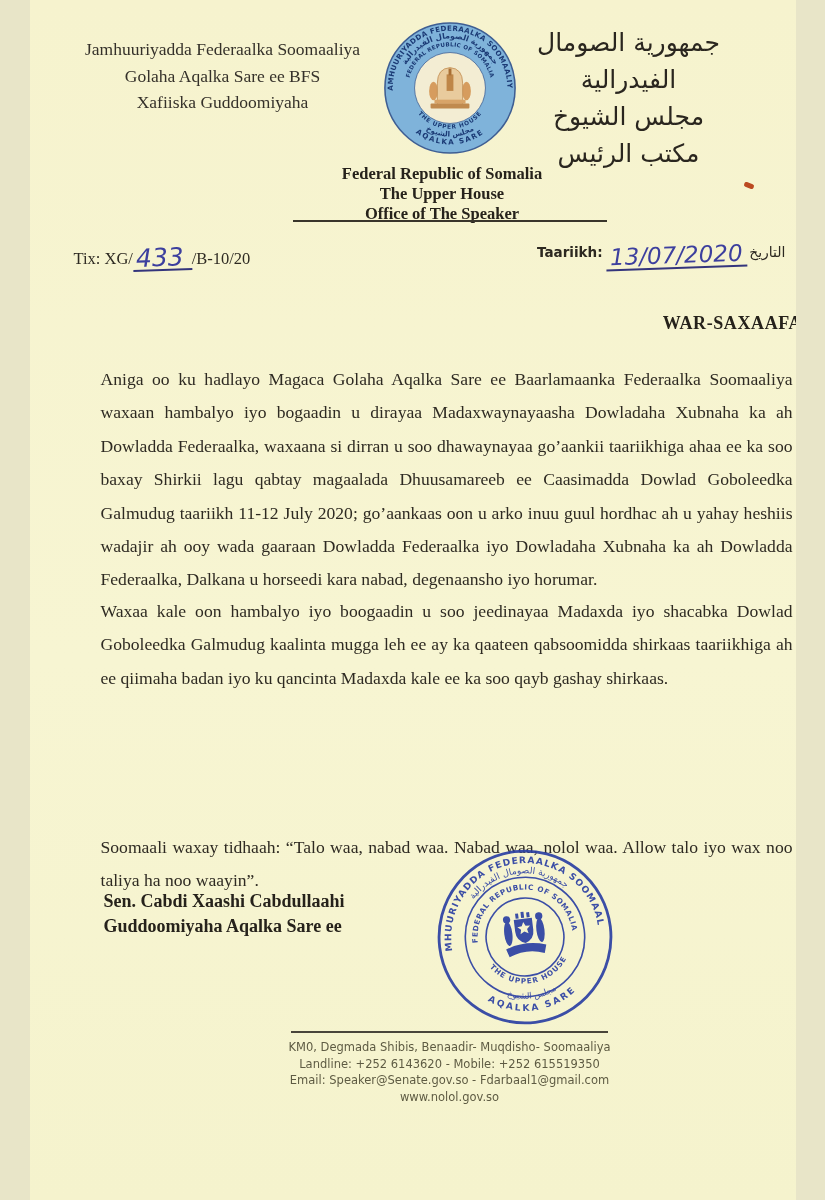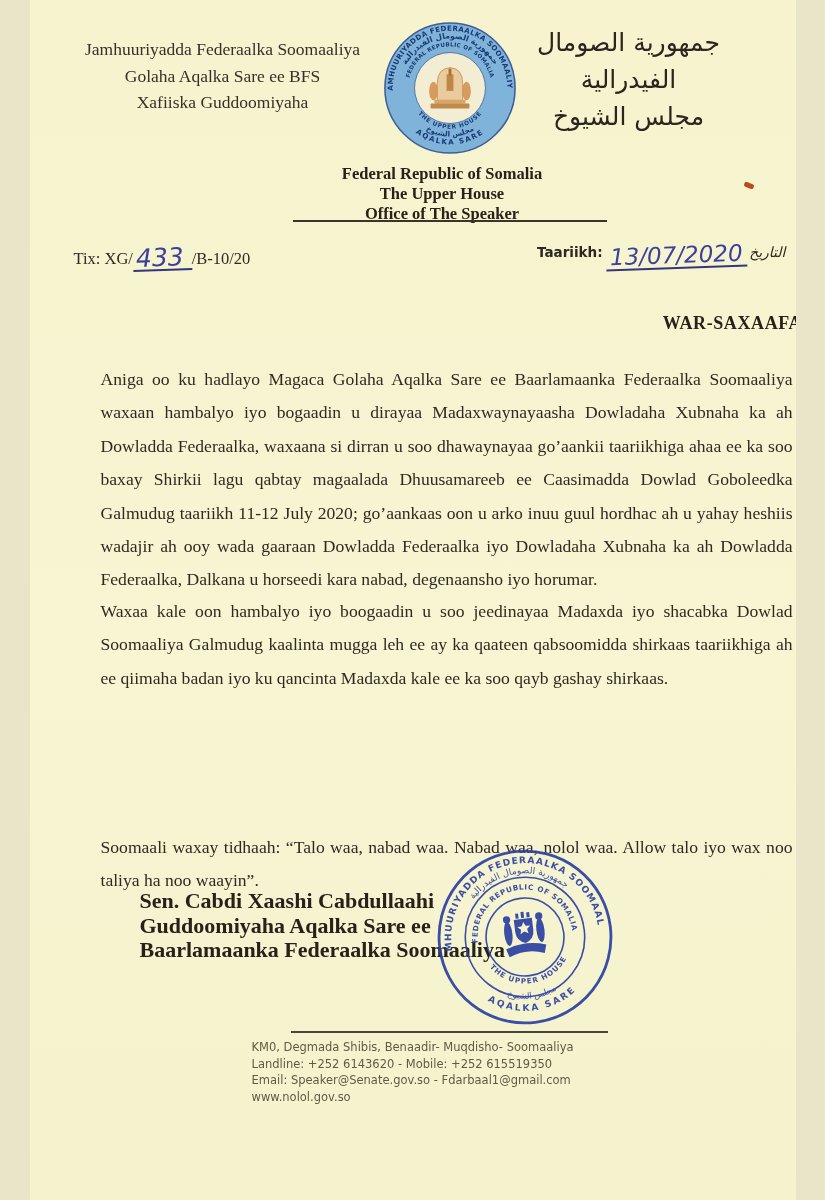--- a/index.html
+++ b/index.html
@@ -23,57 +23,58 @@
 
   
   .ref-row { position:absolute; top:246px; left:44px; font-size:16.5px; white-space:nowrap; }
   .hand { font-family:"DejaVu Sans", sans-serif; font-style:italic; color:#3c3f9e; }
   .hand-number { display:inline-block; font-size:25px; line-height:20px; position:relative; top:2px;
     border-bottom:2px solid #34357c; padding:0 8px 1px 3px; transform:rotate(-2deg); }
   .date-row { position:absolute; top:244px; right:10px; white-space:nowrap; display:flex; gap:3px; }
   .date-label { font-family:"DejaVu Sans", sans-serif; font-size:13.5px; font-weight:bold; color:#2c2820; padding-bottom:4px; }
   .hand-date { display:inline-block; font-size:23px; line-height:22px; border-bottom:2px solid #34357c;
     padding:0 4px 1px 4px; transform:rotate(-2deg); }
-  .date-arabic { font-family:"DejaVu Sans", sans-serif; font-size:14px; color:#2c2820; padding-bottom:3px;font-style:italic; }
+  .date-arabic { font-family:"DejaVu Sans", sans-serif; font-size:14px; color:#2c2820; padding-bottom:3px; }
 
   
   .doc-title { position:absolute; top:313px; left:0; width:825px; text-align:right;
     font-weight:bold; font-size:18px; letter-spacing:0.6px; color:#26221b; }
   .para { position:absolute; left:71px; width:692px; font-size:17.6px; line-height:33.4px;
     text-align:justify; color:#2e2a22; margin:0; }
   .p1 { top:363px; } .p2 { top:595px; } .p3 { top:691px; } .p4 { top:790px;margin-top:41px; }
   .bold-inline { font-weight:normal; }
 
   
-  .signature { position:absolute; top:889px; left:74px; font-weight:bold; font-size:22px;
-    line-height:24.5px; color:#26221b;margin-left:36px; }
+  .signature { position:absolute; top:889px; left:74px; font-weight:bold; font-size:18px;
+    line-height:24.5px; color:#26221b; }
   .stamp-wrap { position:absolute; left:404px; top:846px; width:182px; height:182px;
     transform:rotate(-7deg); opacity:0.92; }
 
   
   .footer-rule { position:absolute; top:1031px; left:261px; width:317px; height:2px; background:#49453a; }
-  .footer { position:absolute; top:1039px; left:222px; width:396px; 
+  .footer { position:absolute; top:1039px; left:222px; width:396px; text-align:center;
     font-family:"DejaVu Sans", sans-serif; font-size:11.5px; line-height:16.6px; color:#5e5b43; }
 
   svg text { font-family:"DejaVu Sans", sans-serif; }
 </style>
 </head>
 <body>
 
 <div class="page">
 
   <div class="header-left">
     <div>Jamhuuriyadda Federaalka Soomaaliya</div>
     <div>Golaha Aqalka Sare ee BFS</div>
     <div>Xafiiska Guddoomiyaha</div>
   </div>
 
   <div class="arabic-block">
     <div>جمهورية الصومال الفيدرالية</div>
     <div>مجلس الشيوخ</div>
+    <div>مكتب الرئيس</div>
   </div>
 
   <div class="seal-wrap">
     <svg width="136" height="136" viewBox="0 0 140 140">
       <defs>
         <path id="s-top-outer" d="M 11,70 A 59,59 0 0 1 129,70"></path>
         <path id="s-top-mid" d="M 19,70 A 51,51 0 0 1 121,70"></path>
         <path id="s-top-inner" d="M 27,70 A 43,43 0 0 1 113,70"></path>
         <path id="s-bot-outer" d="M 12,70 A 58,58 0 0 0 128,70"></path>
         <path id="s-bot-mid" d="M 20,70 A 50,50 0 0 0 120,70"></path>
@@ -116,27 +117,26 @@
 
   <div class="date-row">
     <span class="date-label">Taariikh:</span>
     <span class="hand hand-date">13/07/2020</span>
     <span class="date-arabic">التاريخ</span>
   </div>
 
   <div class="doc-title">WAR-SAXAAFADEED</div>
 
   <p class="para p1"><span>Aniga oo ku hadlayo Magaca Golaha Aqalka Sare ee Baarlamaanka Federaalka Soomaaliya waxaan hambalyo iyo bogaadin u dirayaa Madaxwaynayaasha Dowladaha Xubnaha ka ah Dowladda Federaalka, waxaana si dirran u soo dhawaynayaa go’aankii taariikhiga ahaa ee ka soo baxay Shirkii lagu qabtay magaalada Dhuusamareeb ee Caasimadda Dowlad Goboleedka Galmudug taariikh </span><span class="bold-inline">11-12 July 2020</span><span>; go’aankaas oon u arko inuu guul hordhac ah u yahay heshiis wadajir ah ooy wada gaaraan  Dowladda Federaalka iyo Dowladaha Xubnaha ka ah Dowladda Federaalka, Dalkana u horseedi kara nabad, degenaansho iyo horumar.</span></p>
-  <p class="para p2">Waxaa kale oon hambalyo iyo boogaadin u soo jeedinayaa Madaxda iyo shacabka Dowlad Soomaaliya Galmudug kaalinta mugga leh ee ay ka qaateen qabsoomidda shirkaas taariikhiga ah ee qiimaha badan iyo ku qancinta Madaxda kale ee ka soo qayb gashay shirkaas.</p>
+  <p class="para p2">Waxaa kale oon hambalyo iyo boogaadin u soo jeedinayaa Madaxda iyo shacabka Dowlad Goboleedka Galmudug kaalinta mugga leh ee ay ka qaateen qabsoomidda shirkaas taariikhiga ah ee qiimaha badan iyo ku qancinta Madaxda kale ee ka soo qayb gashay shirkaas.</p>
   <p class="para p4">Soomaali waxay tidhaah: “Talo waa, nabad waa. Nabad waa, nolol waa. Allow talo iyo wax noo taliya ha noo waayin”.</p>
 
   <div class="signature">
     <div>Sen. Cabdi Xaashi Cabdullaahi</div>
     <div>Guddoomiyaha Aqalka Sare ee</div>
-    <div>Baarlamaanka Federaalka Soomaaliya</div>
   </div>
 
   <div class="stamp-wrap">
     <svg width="182" height="182" viewBox="0 0 180 180">
       <defs>
         <path id="t-top-outer" d="M 17,90 A 73,73 0 0 1 163,90"></path>
         <path id="t-top-mid" d="M 27,90 A 63,63 0 0 1 153,90"></path>
         <path id="t-top-inner" d="M 43,90 A 47,47 0 0 1 137,90"></path>
         <path id="t-bot-outer" d="M 17,90 A 73,73 0 0 0 163,90"></path>
         <path id="t-bot-mid" d="M 29,90 A 61,61 0 0 0 151,90"></path>

